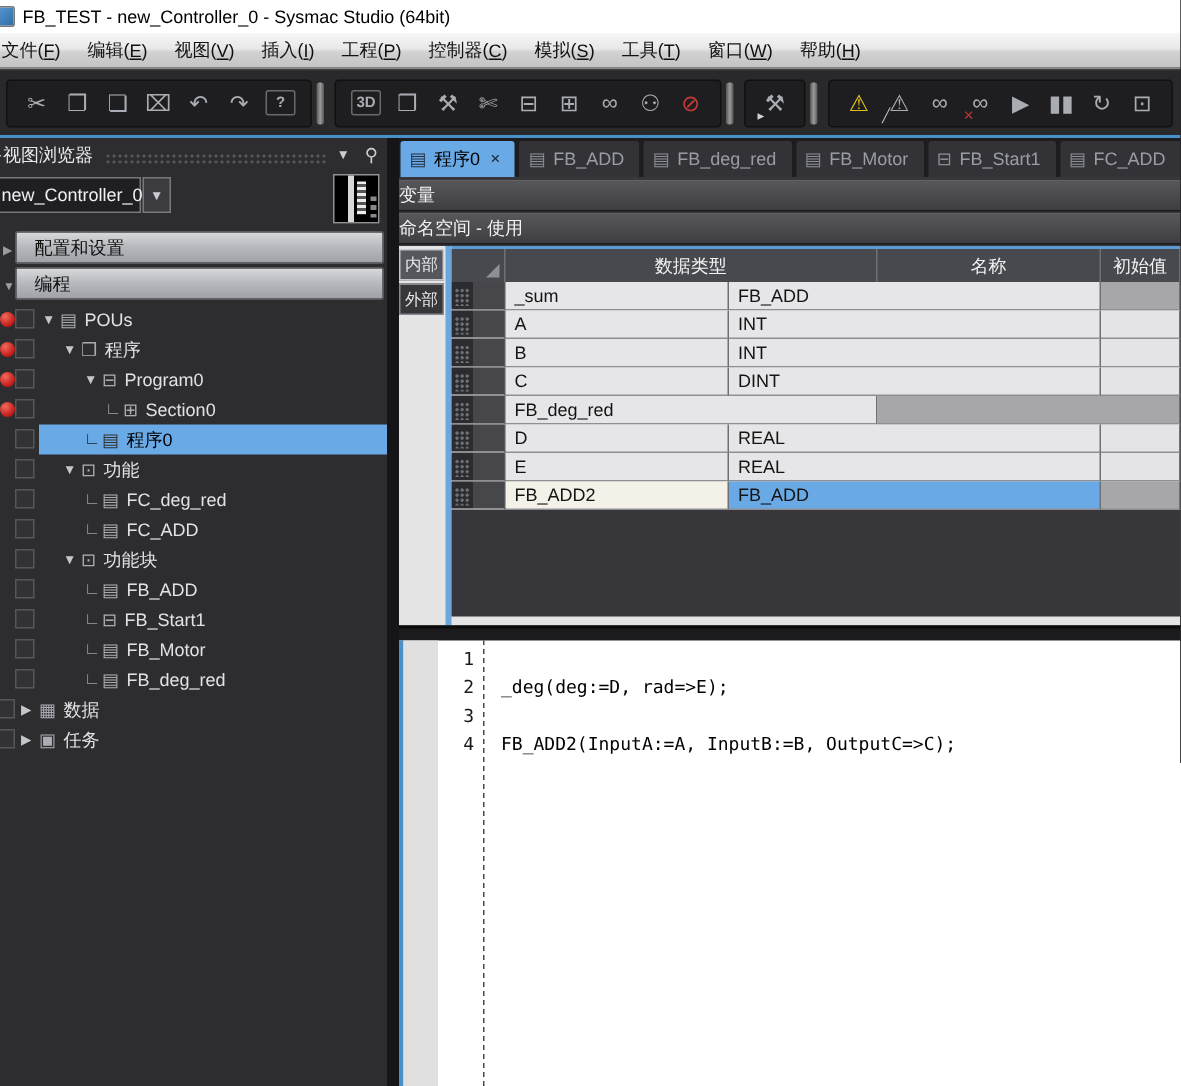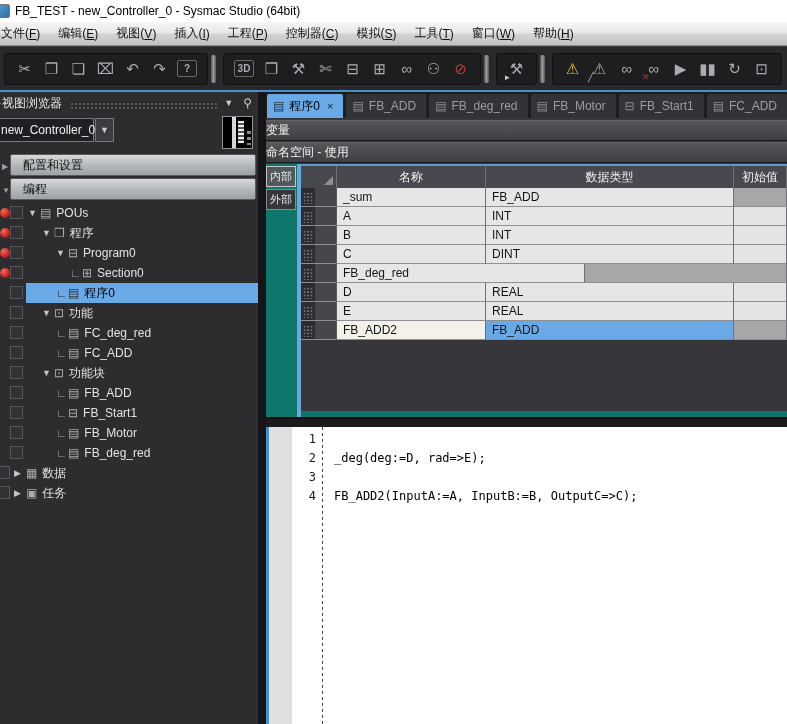--- a/index.html
+++ b/index.html
@@ -91,21 +91,21 @@
   .tab.active { background:#69aae6; color:#000; }
   .tab.active .t-icon { color:#234; }
   .tab .t-close { margin-left:7px; font-size:11px; color:#102030; }
 
   .hbar { height:21px; margin-top:2px; background:linear-gradient(#57575b,#3e3e42);
           border-top:1px solid #636367; border-bottom:1px solid #1c1c1e;
           color:#f2f2f2; font-size:12px; display:flex; align-items:center; }
   .hbar.ns { margin-top:1px; }
 
   
-  .table-area { position:absolute; left:0; top:72px; right:0; height:253px; background:#0f766e; }
+  .table-area { position:absolute; left:0; top:72px; right:0; height:253px; background:#e5e5e5; }
   .side-tabs { position:absolute; left:0; top:2px; width:30px; }
   .side-tab { width:30px; height:21px; margin-bottom:2px; font-size:11px; color:#e6e6e6;
               display:flex; align-items:center; justify-content:center; background:#37373b;
               border:1px solid #87898d; }
   .side-tab.active { background:#54575c; border-color:#c3c6cb; }
   .blue-vline { position:absolute; left:31px; top:0; width:4px; height:100%; background:#69a7dd; }
   .vtable { position:absolute; left:35px; top:0; right:0; height:100%; border-top:2px solid #5b9bd5; }
   .vt-header { display:flex; height:22px; background:#47494e; color:#f2f2f2; font-size:12px; }
   .vt-header .hc { border-right:1px solid #6e7074; display:flex; align-items:center; justify-content:center;
                    overflow:hidden; white-space:nowrap; }
@@ -399,22 +399,22 @@
 
     <div class="table-area">
       <div class="side-tabs" id="sidetabs">
           <div class="side-tab active">内部</div>
           <div class="side-tab">外部</div>
         </div>
       <div class="blue-vline"></div>
       <div class="vtable">
         <div class="vt-header" id="vthead">
             <div class="hc corner" style="width: 36px;"></div>
+            <div class="hc" style="width: 248px;">数据类型</div>
             <div class="hc" style="width: 149px;">名称</div>
-            <div class="hc" style="width: 248px;">数据类型</div>
             <div class="hc" style="width: 96px; flex: 1 1 0%;">初始值</div>
           </div>
         <div id="vtrows">
             <div class="vt-row">
               <div class="cell handle" style="width: 36px;"></div>
               <div class="cell name" style="width: 149px;">_sum</div>
               <div class="cell type" style="width: 248px;">FB_ADD</div>
               <div class="cell init dim" style="flex: 1 1 0%;"></div>
             </div>
             <div class="vt-row">

